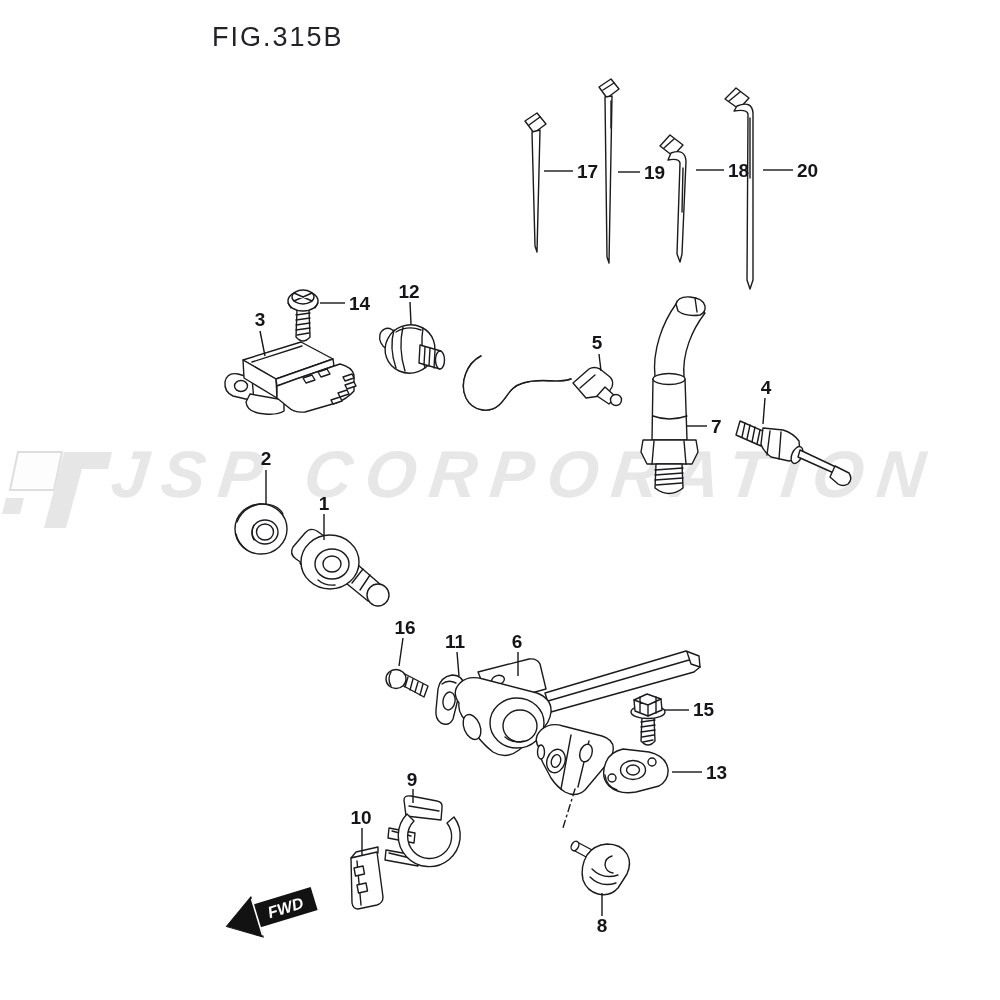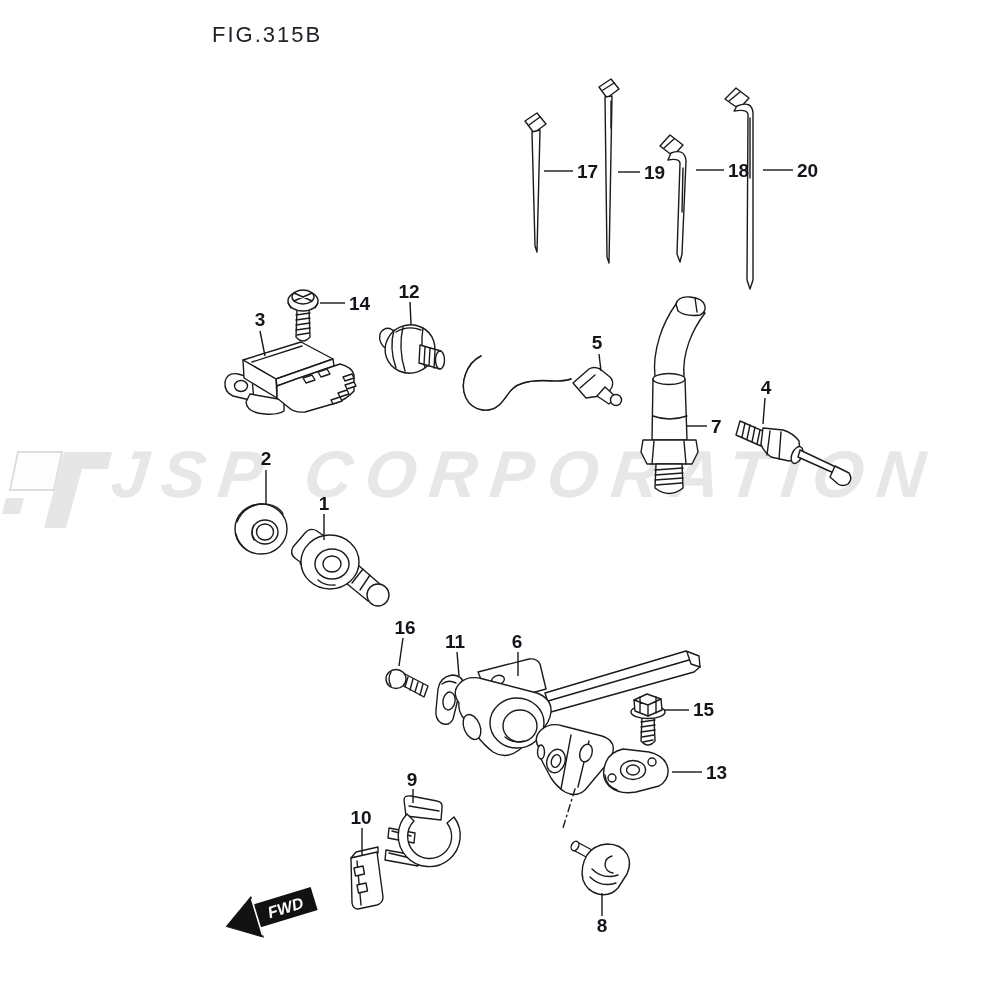--- a/index.html
+++ b/index.html
@@ -1,18 +1,18 @@
 <!DOCTYPE html>
 <html><head>
 <meta charset="utf-8">
 <style>
   html,body{margin:0;padding:0;background:#fff;}
   .stage{position:relative;width:1000px;height:1000px;background:#fff;overflow:hidden;
          font-family:"Liberation Sans",sans-serif;}
-  .fig-title{position:absolute;left:212px;top:22px;font-size:22px;letter-spacing:2px;
+  .fig-title{position:absolute;left:212px;top:22px;font-size:27px;letter-spacing:2px;
          color:#22232a;font-family:"Liberation Sans",sans-serif;}
   .watermark{position:absolute;left:0;top:436px;width:1000px;height:100px;z-index:1;}
   .wm-text{position:absolute;left:112px;top:0px;font-size:66px;font-weight:bold;font-style:italic;
          letter-spacing:13px;color:#e7e7e7;white-space:nowrap;transform:skewX(-6deg);}
   .wm-logo{position:absolute;left:0;top:0;}
   svg.diagram{position:absolute;left:0;top:0;z-index:2;}
   .part path,.part ellipse,.part circle,.part rect{fill:#fff;stroke:#1b1b1d;stroke-width:1.4;
          stroke-linejoin:round;stroke-linecap:round;}
   .part .ln{fill:none;}
   .wire{fill:none;stroke:#1b1b1d;stroke-width:4.6;}

